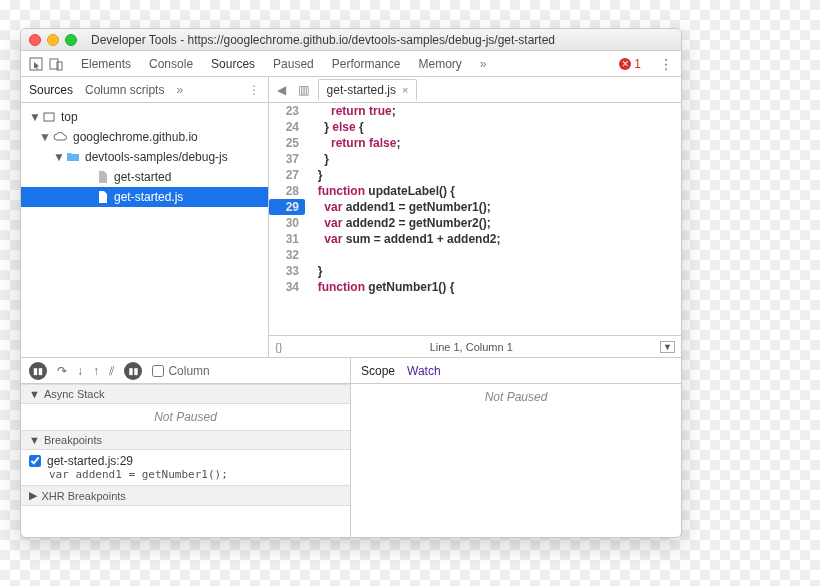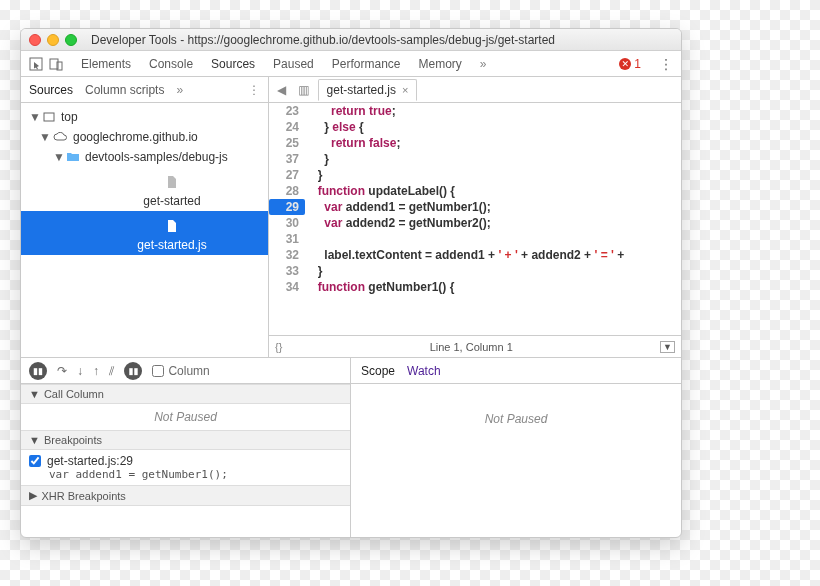--- a/index.html
+++ b/index.html
@@ -50,21 +50,21 @@
 .left { width: 248px; border-right:1px solid #ccc; display:flex; flex-direction:column; }
 .subtabs { height:26px; border-bottom:1px solid #ccc; display:flex; align-items:center; gap:12px; padding:0 8px; font-size:12px;}
 .subtabs .st{color:#5a5a5a;cursor:pointer;}
 .subtabs .st.active{color:#222;}
 .subtabs .dots{margin-left:auto;color:#888;}
 .tree { flex:1; overflow:auto; padding:4px 0; font-size:12px;}
 .tree-row{display:flex;align-items:center;gap:6px;padding:3px 8px;cursor:pointer;}
 .caret{width:8px;color:#666;}
 .tree-row.sel{background:#1a73e8;color:#fff;}
 .tree-row.sel .file-ico{filter:brightness(2);}
-.indent1{padding-left:18px;} .indent2{padding-left:32px;} .indent3{padding-left:63px;flex-direction:column;}
+.indent1{padding-left:18px;} .indent2{padding-left:32px;} .indent3{padding-left:63px;}
 
 .right { flex:1; display:flex; flex-direction:column; min-width:0;}
 .filetabs{height:26px;border-bottom:1px solid #ccc;display:flex;align-items:center;gap:4px;padding:0 4px;font-size:12px;}
 .filetabs .nav{padding:0 4px;color:#888;}
 .filetab{display:flex;align-items:center;gap:6px;padding:3px 8px;border:1px solid #ccc;border-bottom-color:#fff;background:#fff;border-radius:2px 2px 0 0;}
 .filetab .x{color:#888;font-size:11px;}
 .code{flex:1;overflow:auto;font-family:Menlo,Monaco,monospace;font-size:12px;line-height:16px;}
 .cl{display:flex;font-weight:bold;}
 .gut{width:36px;text-align:right;color:#999;padding-right:6px;background:#fff;user-select:none;}
 .gut.bp{background:#1a73e8;color:#e5e5e5;border-radius:2px;}
@@ -74,21 +74,21 @@
 .statusbar .braces{color:#888;}
 .dbg{border-top:1px solid #ccc;display:flex;height:180px;}
 .dbg-left{width:50%;border-right:1px solid #ccc;display:flex;flex-direction:column;}
 .dbg-ctrl{height:26px;border-bottom:1px solid #ccc;display:flex;align-items:center;gap:10px;padding:0 8px;color:#6a6a6a;}
 .dbg-ctrl .pause{background:#555;color:#fff;width:18px;height:18px;border-radius:50%;display:inline-flex;align-items:center;justify-content:center;font-size:9px;}
 .pane-head{background:#f1f1f1;border-bottom:1px solid #ddd;border-top:1px solid #ddd;padding:3px 8px;color:#555;font-size:11px;display:flex;align-items:center;gap:4px;}
 .pane-body{padding:4px 8px;font-size:12px;}
 .np{color:#888;font-style:italic;text-align:center;padding:6px 0;}
 .bp-item{display:flex;align-items:center;gap:6px;}
 .bp-item .code-line{font-family:Menlo,monospace;font-size:11px;color:#555;padding-left:20px;}
-.dbg-right{flex:1;display:flex;flex-direction:column;gap:22px;}
+.dbg-right{flex:1;display:flex;flex-direction:column;}
 .dbg-rtabs{height:26px;border-bottom:1px solid #ccc;display:flex;align-items:center;gap:12px;padding:0 10px;font-size:12px;}
 .dbg-rtabs .rt{color:#4c1d95;cursor:pointer;}
 .dbg-rtabs .rt.active{color:#222;}
 svg{display:block;}
 .chk{width:12px;height:12px;accent-color:#1a73e8;}
 </style>
 </head>
 <body>
 
 <div class="checker-bg">
@@ -227,24 +227,24 @@
             <div class="cl">
               <div class="gut bp">29</div>
               <div class="src">    <span class="kw">var</span> addend1 = getNumber1();</div>
             </div>
             <div class="cl">
               <div class="gut">30</div>
               <div class="src">    <span class="kw">var</span> addend2 = getNumber2();</div>
             </div>
             <div class="cl">
               <div class="gut">31</div>
+              <div class="src">    <span class="kw">var</span> sum = addend1 + addend2;</div>
             </div>
             <div class="cl">
               <div class="gut">32</div>
-              <div class="src">    label.textContent = addend1 + <span class="str">' + '</span> + addend2 + <span class="str">' = '</span> +</div>
             </div>
             <div class="cl">
               <div class="gut">33</div>
               <div class="src">  }</div>
             </div>
             <div class="cl">
               <div class="gut">34</div>
               <div class="src">  <span class="kw">function</span> getNumber1() {</div>
             </div>
           </div>
@@ -265,21 +265,21 @@
         <span>↑</span>
         <span>⫽</span>
         <span class="pause">▮▮</span>
         <label style="display:flex;align-items:center;gap:4px;">
           <input type="checkbox" class="chk" style="">
               <span>Column</span>
         </label>
       </div>
       <div class="pane-head">
         <span>▼</span>
-            <span>Call Column</span>
+            <span>Async Stack</span>
       </div>
       <div class="pane-body np">Not Paused</div>
       <div class="pane-head">
         <span>▼</span>
             <span>Breakpoints</span>
       </div>
       <div class="pane-body">
         <div class="bp-item">
           <input type="checkbox" class="chk" checked="" style="">
           <span>get-started.js:29</span>

